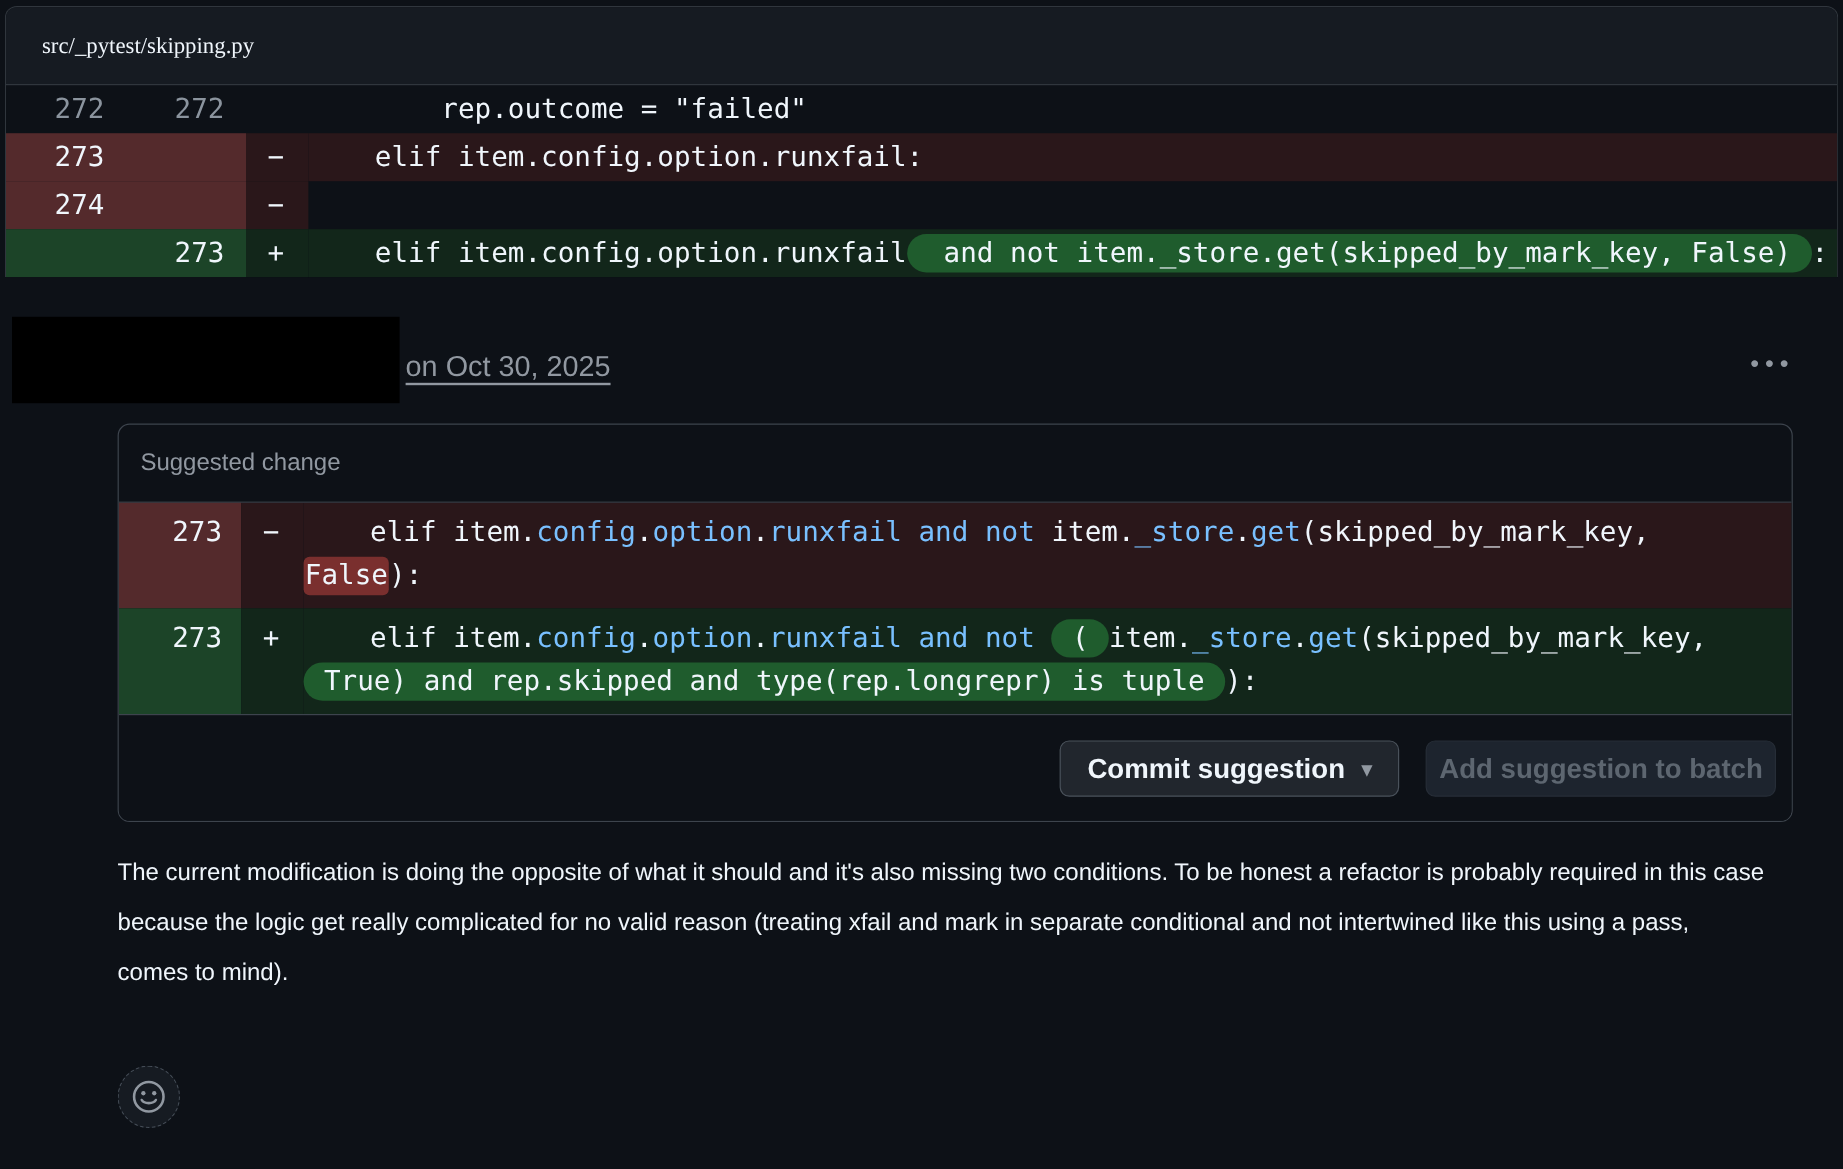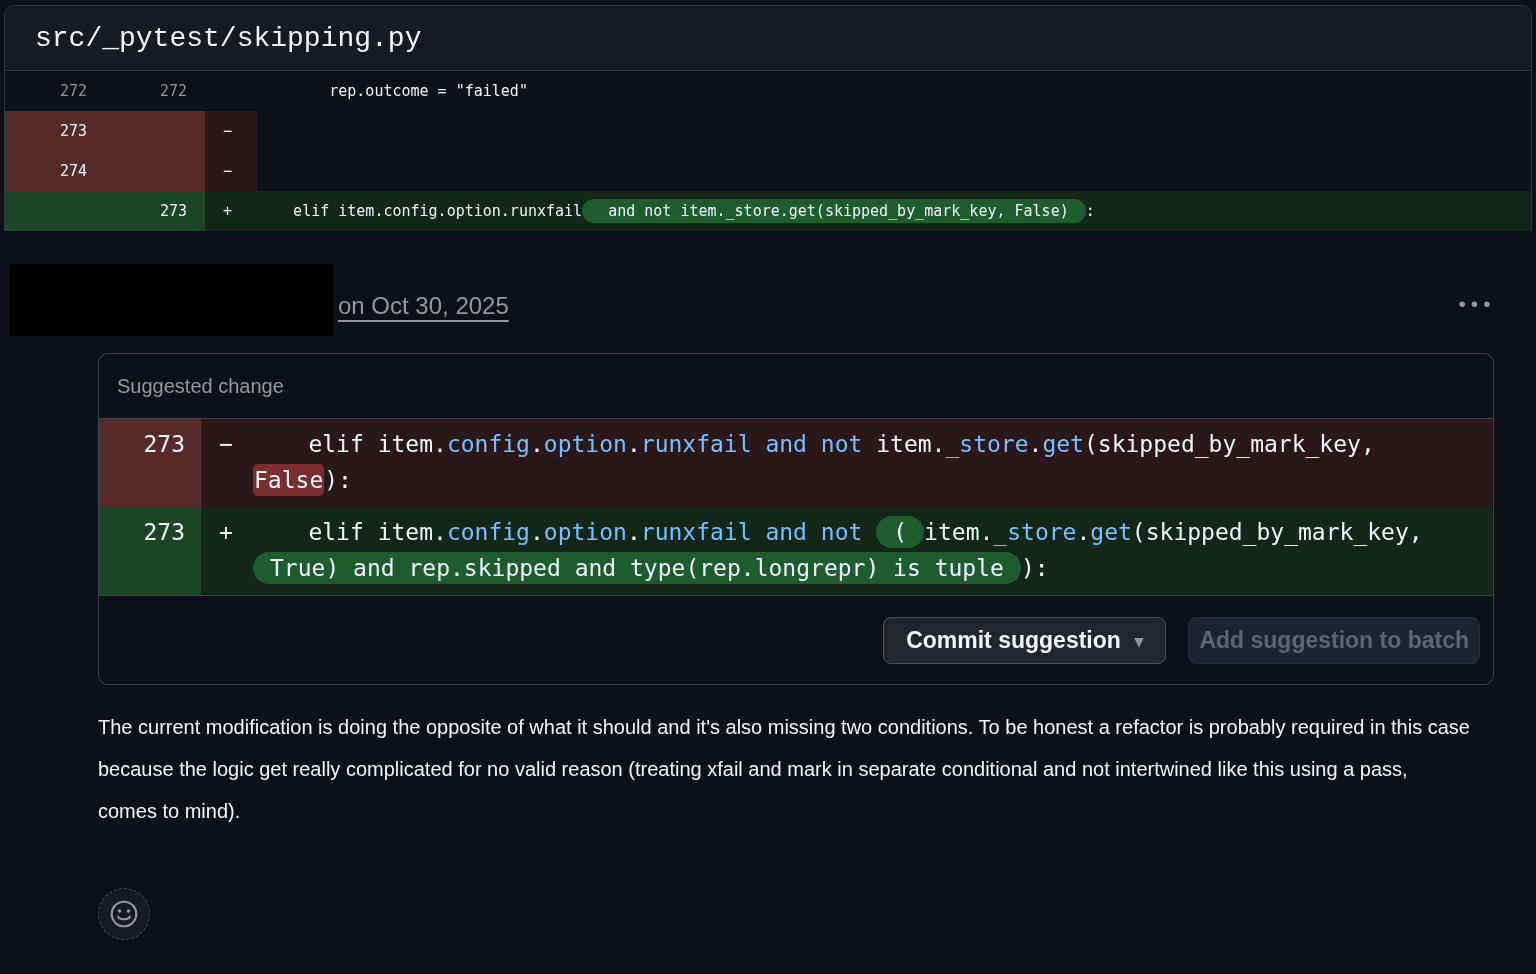--- a/index.html
+++ b/index.html
@@ -11,24 +11,24 @@
   }
   *{box-sizing:border-box;}
   html,body{margin:0;padding:0;}
   body{background:var(--page-bg); font-family:"Liberation Sans",sans-serif;}
   #stage{position:relative; width:1536px; height:974px; background:var(--page-bg); overflow:hidden;}
 
   
   .file-card{position:absolute; left:4px; top:5px; width:1528px; border:1px solid var(--border);
     border-bottom:none; border-radius:10px 10px 0 0; overflow:hidden; background:var(--page-bg);}
   .file-header{height:65px; line-height:65px; padding:0 30px; background:var(--panel-bg);
-    border-bottom:1px solid var(--border); font-family:Liberation Mono, monospace;
-    font-size:28px; color:var(--text-primary);}
+    border-bottom:1px solid var(--border); font-family:Liberation Serif, serif;
+    font-size:19px; color:var(--text-primary);}
   .drow{display:grid; grid-template-columns:100px 100px 52px 1fr;
-    font-family:"DejaVu Sans Mono",monospace; font-size:15px;}
+    font-family:"DejaVu Sans Mono",monospace; font-size:23px;}
   .drow .num{height:40px; line-height:40px; text-align:right; padding-right:18px;
     color:var(--line-number-muted);}
   .drow .marker{height:40px; line-height:40px; padding-left:18px; color:var(--text-primary);}
   .drow .code{margin:0; height:40px; line-height:40px; white-space:pre; min-width:0;
     font-family:inherit; font-size:inherit; color:var(--text-primary);}
   .drow.del .num{background:var(--deletion-gutter-bg); color:var(--text-primary);}
   .drow.del .marker,.drow.del .code{background:var(--deletion-line-bg);}
   .drow.add .num{background:var(--addition-gutter-bg); color:var(--text-primary);}
   .drow.add .marker,.drow.add .code{background:var(--addition-line-bg);}
 
@@ -87,20 +87,21 @@
         <div class="drow context">
           <span class="num">272</span>
           <span class="num">272</span>
           <span class="marker"></span>
           <pre class="code"><span class="">        rep.outcome = "failed"</span></pre>
         </div>
         <div class="drow del">
           <span class="num">273</span>
           <span class="num"></span>
           <span class="marker">−</span>
+          <pre class="code"><span class="">    elif item.config.option.runxfail:</span></pre>
         </div>
         <div class="drow del">
           <span class="num">274</span>
           <span class="num"></span>
           <span class="marker">−</span>
         </div>
         <div class="drow add">
           <span class="num"></span>
           <span class="num">273</span>
           <span class="marker">+</span>

